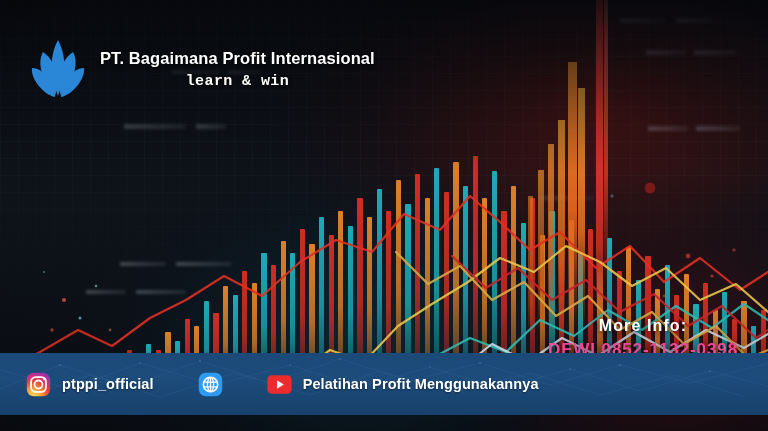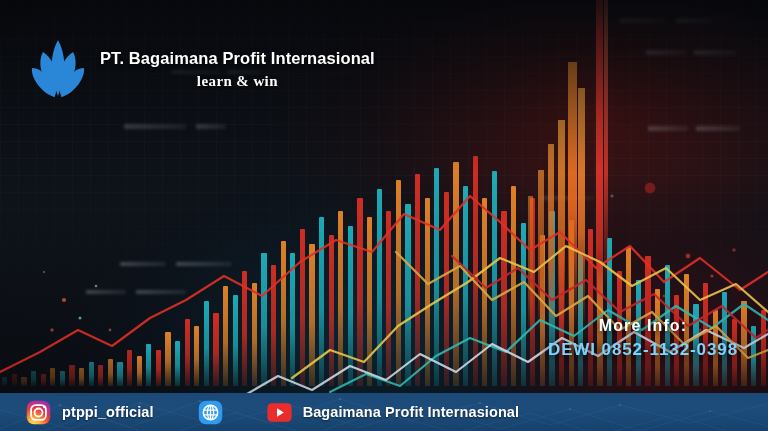--- a/index.html
+++ b/index.html
@@ -66,21 +66,21 @@
   }
   #logo-mark { width:56px; height:62px; flex:none; display:block; }
   #brand-text { display:flex; flex-direction:column; align-items:center; }
   #company-name {
     color:#ffffff; font-size:16.5px; font-weight:bold;
     letter-spacing:.1px; white-space:nowrap;
     text-shadow:0 1px 4px rgba(0,0,0,.9);
   }
   #tagline {
     margin-top:5px;
-    font-family:Liberation Serif, serif;
+    font-family:Liberation Mono, monospace;
     color:#ffffff; font-size:15px; font-weight:bold;
     letter-spacing:.4px;
     text-shadow:0 1px 4px rgba(0,0,0,.9);
   }
 
   
   #headline {
     position:absolute; left:0; right:0; top:158px;
     z-index:6; text-align:center; padding:0 34px;
   }
@@ -97,28 +97,28 @@
     position:absolute; right:30px; top:317px;
     z-index:6; text-align:center;
   }
   #more-info-label {
     color:#ffffff; font-size:16px; font-weight:bold;
     letter-spacing:1.1px;
     text-shadow:0 2px 8px rgba(0,0,0,.95);
   }
   #more-info-contact {
     margin-top:5px;
-    color:#7dd3fc; font-size:17px; font-weight:bold;
+    color:#ec4899; font-size:17px; font-weight:bold;
     letter-spacing:.9px; white-space:nowrap;
     text-shadow:0 2px 8px rgba(0,0,0,.95);
   }
 
   
   #footer {
-    position:absolute; left:0; right:0; bottom:0; height:38px;
+    position:absolute; left:0; right:0; bottom:16px; height:62px;
     z-index:8;
     background:
       linear-gradient(180deg,#1b4a78 0%,#1d4c7b 40%,#17416c 100%);
     overflow:hidden;
   }
   #footer-texture {
     position:absolute; inset:0;
     opacity:.40;
   }
   #footer-inner {
@@ -359,18 +359,18 @@
           <ellipse cx="16" cy="16" rx="4" ry="9.2" fill="none" stroke="#fff" stroke-width="1.7"></ellipse>
           <path d="M7 13 H25 M7 19 H25 M16 6.8 V25.2" stroke="#fff" stroke-width="1.7" fill="none"></path>
         </svg>
       </div>
 
       <div class="social">
         <svg class="social-icon" viewBox="0 0 34 26">
           <rect x="0.5" y="0.5" width="33" height="25" rx="6" fill="#ea2c2c"></rect>
           <path d="M13.6 7.3 L23 13 L13.6 18.7 Z" fill="#ffffff"></path>
         </svg>
-        <span class="social-label">Bagaimana Profit Internasional</span>
+        <span class="social-label">Pelatihan Profit Menggunakannya</span>
       </div>
 
     </div>
   </div>
 </div>
 
 </body></html>

